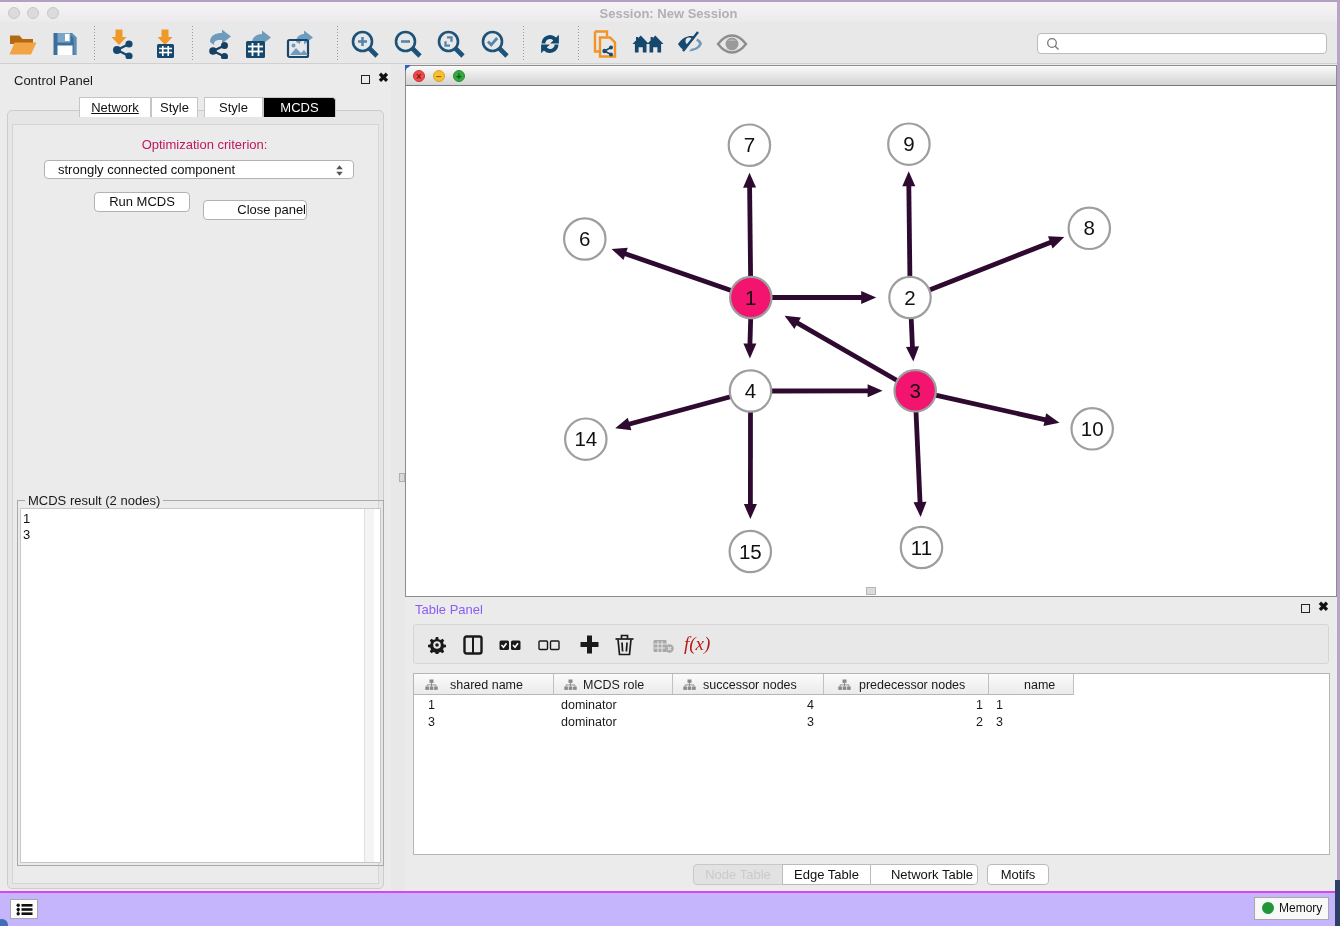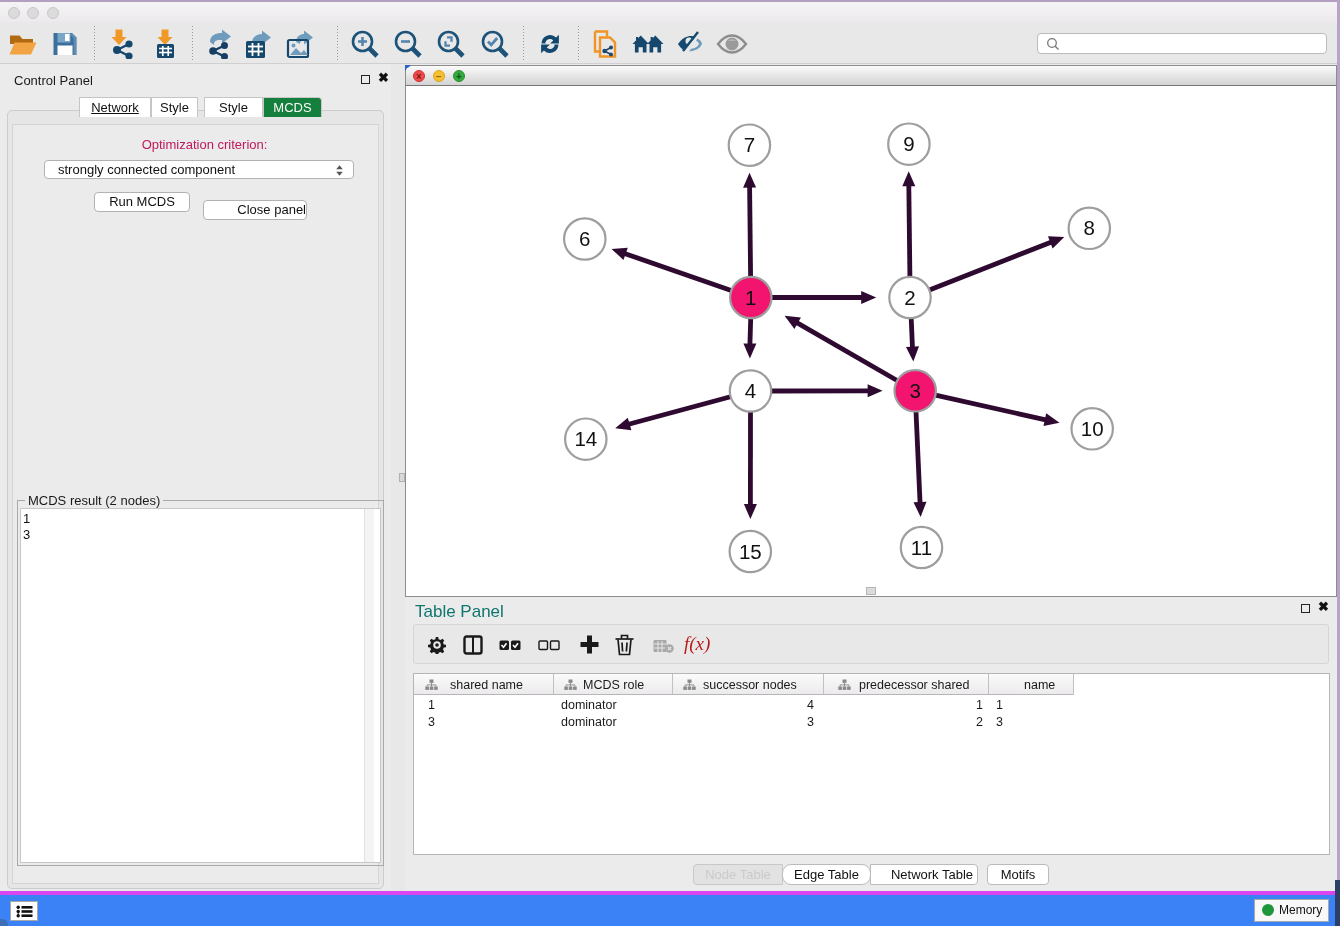--- a/index.html
+++ b/index.html
@@ -38,42 +38,43 @@
 
 #splitter { left:391px; top:64px; width:14px; height:829px; background:#e9e8e9; }
 #splitHandle { left:399px; top:473px; width:6px; height:9px; background:#d8d8d8; border:1px solid #b0b0b0; }
 
 #netwin { left:405px; top:65px; width:932px; height:532px; border:1px solid #8e8d8e; background:#fff; }
 #nettitle { left:405px; top:65px; width:932px; height:21px; background:linear-gradient(#fbfbfb,#d4d3d4); border:1px solid #8e8d8e; border-bottom:1px solid #777; }
 #netname { position:absolute; top:3px; left:0; width:100%; text-align:center; font-size:13px; font-weight:bold; color:#2a2a2a; }
 .mac { position:absolute; top:4px; width:12px; height:12px; border-radius:50%; font-size:10px; line-height:12px; text-align:center; font-weight:bold; }
 
 #tablePanel { left:405px; top:597px; width:932px; height:296px; background:#ecebec; }
-#tpTitle { position:absolute; left:10px; top:5px; font-size:17px; color:#0f766e; }
+#tpTitle { position:absolute; left:10px; top:5px; font-size:13px; color:#8b5cf6; }
 #tpToolbar { position:absolute; left:8px; top:27px; width:916px; height:40px; background:#e9e8e9; border:1px solid #d7d6d7; border-radius:3px; }
 #tblArea { position:absolute; left:8px; top:76px; width:917px; height:182px; background:#fff; border:1px solid #b7b6b7; }
 .btab { position:absolute; height:21px; background:#fff; border:1px solid #bcbbbc; border-radius:4px; font-size:13px; color:#111; text-align:center; line-height:19px; }
 
-#statusbar { left:0; top:891px; width:1337px; height:35px; background:#3b82f6; border-top:4px solid #d946ef;text-decoration:underline; }
+#statusbar { left:0; top:891px; width:1337px; height:35px; background:#c4b5fd; border-top:2px solid #d946ef;text-decoration:underline; }
 #memBtn { position:absolute; left:1254px; top:4px; width:75px; height:23px; background:#f8f8f8; border:1px solid #a9a8a9; font-size:12px; color:#111; line-height:21px; padding-left:7px; }
 #listBtn { position:absolute; left:10px; top:6px; width:28px; height:20px; background:#fdfdfd; border:1px solid #a9a8a9; }
 .floatIc { position:absolute; width:9px; height:9px; border:1.5px solid #222; background:transparent; }
 .closeIc { position:absolute; font-size:13px; font-weight:bold; color:#111; }
 .thCell { position:absolute; top:0; height:21px; background:linear-gradient(#fbfbfb,#eceaec); border-right:1px solid #c2c1c2; border-bottom:1px solid #b7b6b7; }
 .thLbl { position:absolute; top:4px; font-size:12.5px; color:#1a1a1a; }
 .treeIc { position:absolute; top:5px; }
 .td { position:absolute; font-size:12.5px; color:#1a1a1a; }
 </style>
 </head>
 <body>
 <div class="abs" id="stripTop"></div>
 <div class="abs" id="titlebar">
   <div class="tl" style="left:8px;"></div>
   <div class="tl" style="left:27px;"></div>
   <div class="tl" style="left:47px;"></div>
+  <div id="title">Session: New Session</div>
 </div>
 <div class="abs" id="toolbar">
   <svg class="tbi" style="left:7px;" width="30" height="30" viewBox="0 0 30 30">
     <path d="M3 24 V6.5 h9.5 l3 3.5 H26 v5 H3 z" fill="#b26a12"></path>
     <path d="M2.5 25.5 L7.5 13.5 H29.5 L24 25.5 z" fill="#f2a444"></path>
   </svg>
   <svg class="tbi" style="left:50px;" width="30" height="30" viewBox="0 0 30 30">
     <path d="M3.5 4 h18.5 l4.5 4.5 V26 H3.5 z" fill="#3c6f9b"></path>
     <path d="M7.5 4 h13 v9.5 h-13 z" fill="#7aa6c8"></path>
     <rect x="15" y="5" width="4.5" height="7" fill="#fff"></rect>
@@ -202,21 +203,21 @@
   </svg>
 </div>
 <div class="abs" id="cpHeader">
   <div id="cpTitle">Control Panel</div>
   <div class="floatIc" style="left:361px; top:11px;"></div>
   <div class="closeIc" style="left:378px; top:6px;">✖</div>
 </div>
 <div class="cptab" style="left:79px; width:72px;text-decoration:underline;">Network</div>
 <div class="cptab" style="left:151px; width:47px;">Style</div>
 <div class="cptab" style="left:204px; width:59px;">Style</div>
-<div class="cptab" style="left:263px; width:59px; background:#15803d; color:#fafafa; border-color:#c9c8c9; border-radius:0 4px 0 0;">MCDS</div>
+<div class="cptab" style="left:263px; width:73px; background:#000000; color:#fafafa; border-color:#c9c8c9; border-radius:0 4px 0 0;">MCDS</div>
 <div class="abs" id="tabbedBox"></div>
 <div class="abs" id="innerPanel"></div>
 <div class="abs" id="optLabel">Optimization criterion:</div>
 <div class="abs" id="combo">strongly connected component
   <svg style="position:absolute; right:9px; top:3px;" width="9" height="13" viewBox="0 0 9 13">
       <path d="M1.2 5.2 L4.5 1.3 L7.8 5.2 Z M1.2 7.8 L4.5 11.7 L7.8 7.8 Z" fill="#555"></path>
     </svg>
 </div>
 <div class="btn" style="left:94px; top:192px; width:96px;">Run MCDS</div>
 <div class="btn" style="left:203px; top:200px; width:104px;text-align:right;">Close panel</div>
@@ -400,35 +401,35 @@
           <rect x="4.7" y="7.5" width="3.6" height="3.4"></rect>
           <rect x="9.1" y="7.5" width="3.6" height="3.4"></rect>
         </g>
         <g stroke="#8a898a" stroke-width="0.9" fill="none">
           <path d="M6.5 4 v2 M2.1 7.4 v-1.5 h8.8 v1.5 M6.5 6 v1.5"></path>
         </g>
       </svg>
     <div class="thLbl" style="left:36px;">shared name</div>
     <div class="thLbl" style="left:169px;">MCDS role</div>
     <div class="thLbl" style="left:289px;">successor nodes</div>
-    <div class="thLbl" style="left:445px;">predecessor shared</div>
+    <div class="thLbl" style="left:445px;">predecessor nodes</div>
     <div class="thLbl" style="left:610px;">name</div>
     <div class="td" style="left:14px; top:24px;">1</div>
     <div class="td" style="left:14px; top:41px;">3</div>
     <div class="td" style="left:147px; top:24px;">dominator</div>
     <div class="td" style="left:147px; top:41px;">dominator</div>
     <div class="td" style="left:370px; top:24px; width:30px; text-align:right;">4</div>
     <div class="td" style="left:370px; top:41px; width:30px; text-align:right;">3</div>
     <div class="td" style="left:539px; top:24px; width:30px; text-align:right;">1</div>
     <div class="td" style="left:539px; top:41px; width:30px; text-align:right;">2</div>
     <div class="td" style="left:582px; top:24px;">1</div>
     <div class="td" style="left:582px; top:41px;">3</div>
   </div>
   <div class="btab" style="left:288px; top:267px; width:90px; background:#e3e2e3; color:#cbcacb; border-color:#c9c8c9; border-radius:4px 0 0 4px;">Node Table</div>
-  <div class="btab" style="left:377px; top:267px; width:89px; border-radius:9px;">Edge Table</div>
+  <div class="btab" style="left:377px; top:267px; width:89px; border-radius:0;">Edge Table</div>
   <div class="btab" style="left:465px; top:267px; width:108px; border-radius:0 4px 4px 0;padding-left:16px;">Network Table</div>
   <div class="btab" style="left:582px; top:267px; width:62px;">Motifs</div>
 </div>
 <div class="abs" id="statusbar">
   <div id="listBtn">
       <svg style="position:absolute;left:5px;top:3px;" width="17" height="13" viewBox="0 0 17 13">
   <g fill="#111">
           <circle cx="2.2" cy="2.2" r="1.7"></circle>
           <circle cx="2.2" cy="6.5" r="1.7"></circle>
           <circle cx="2.2" cy="10.8" r="1.7"></circle>

